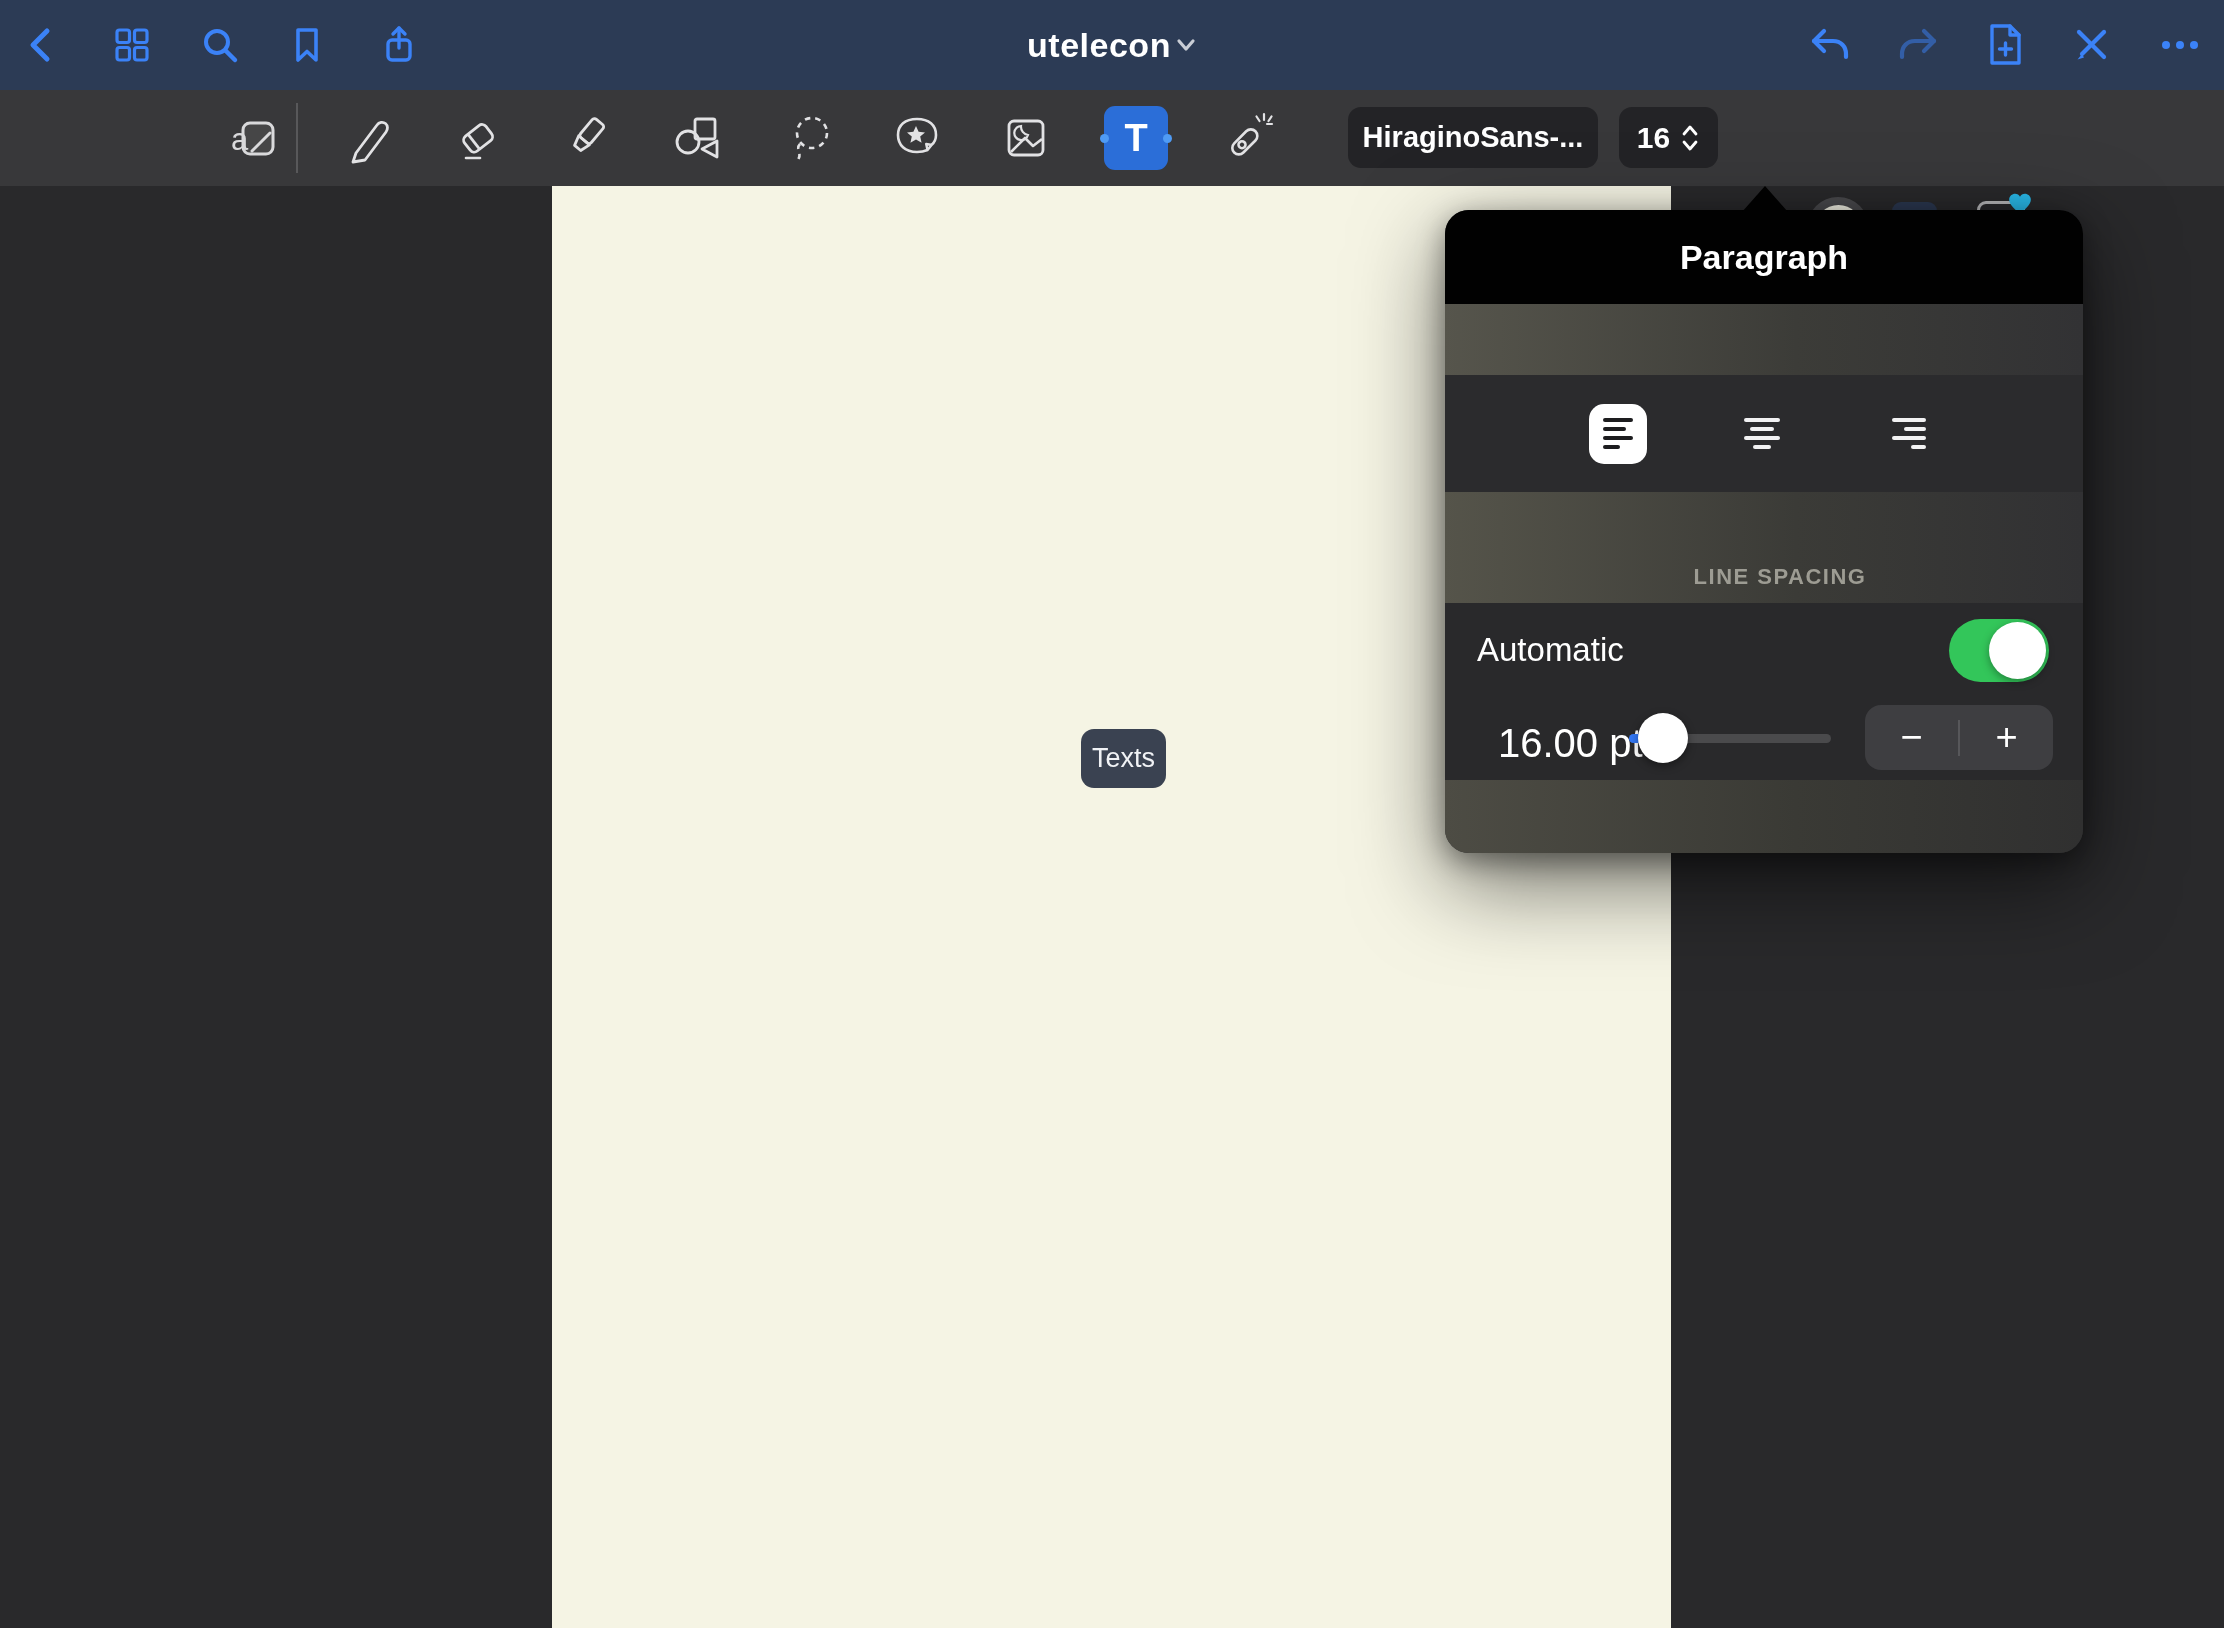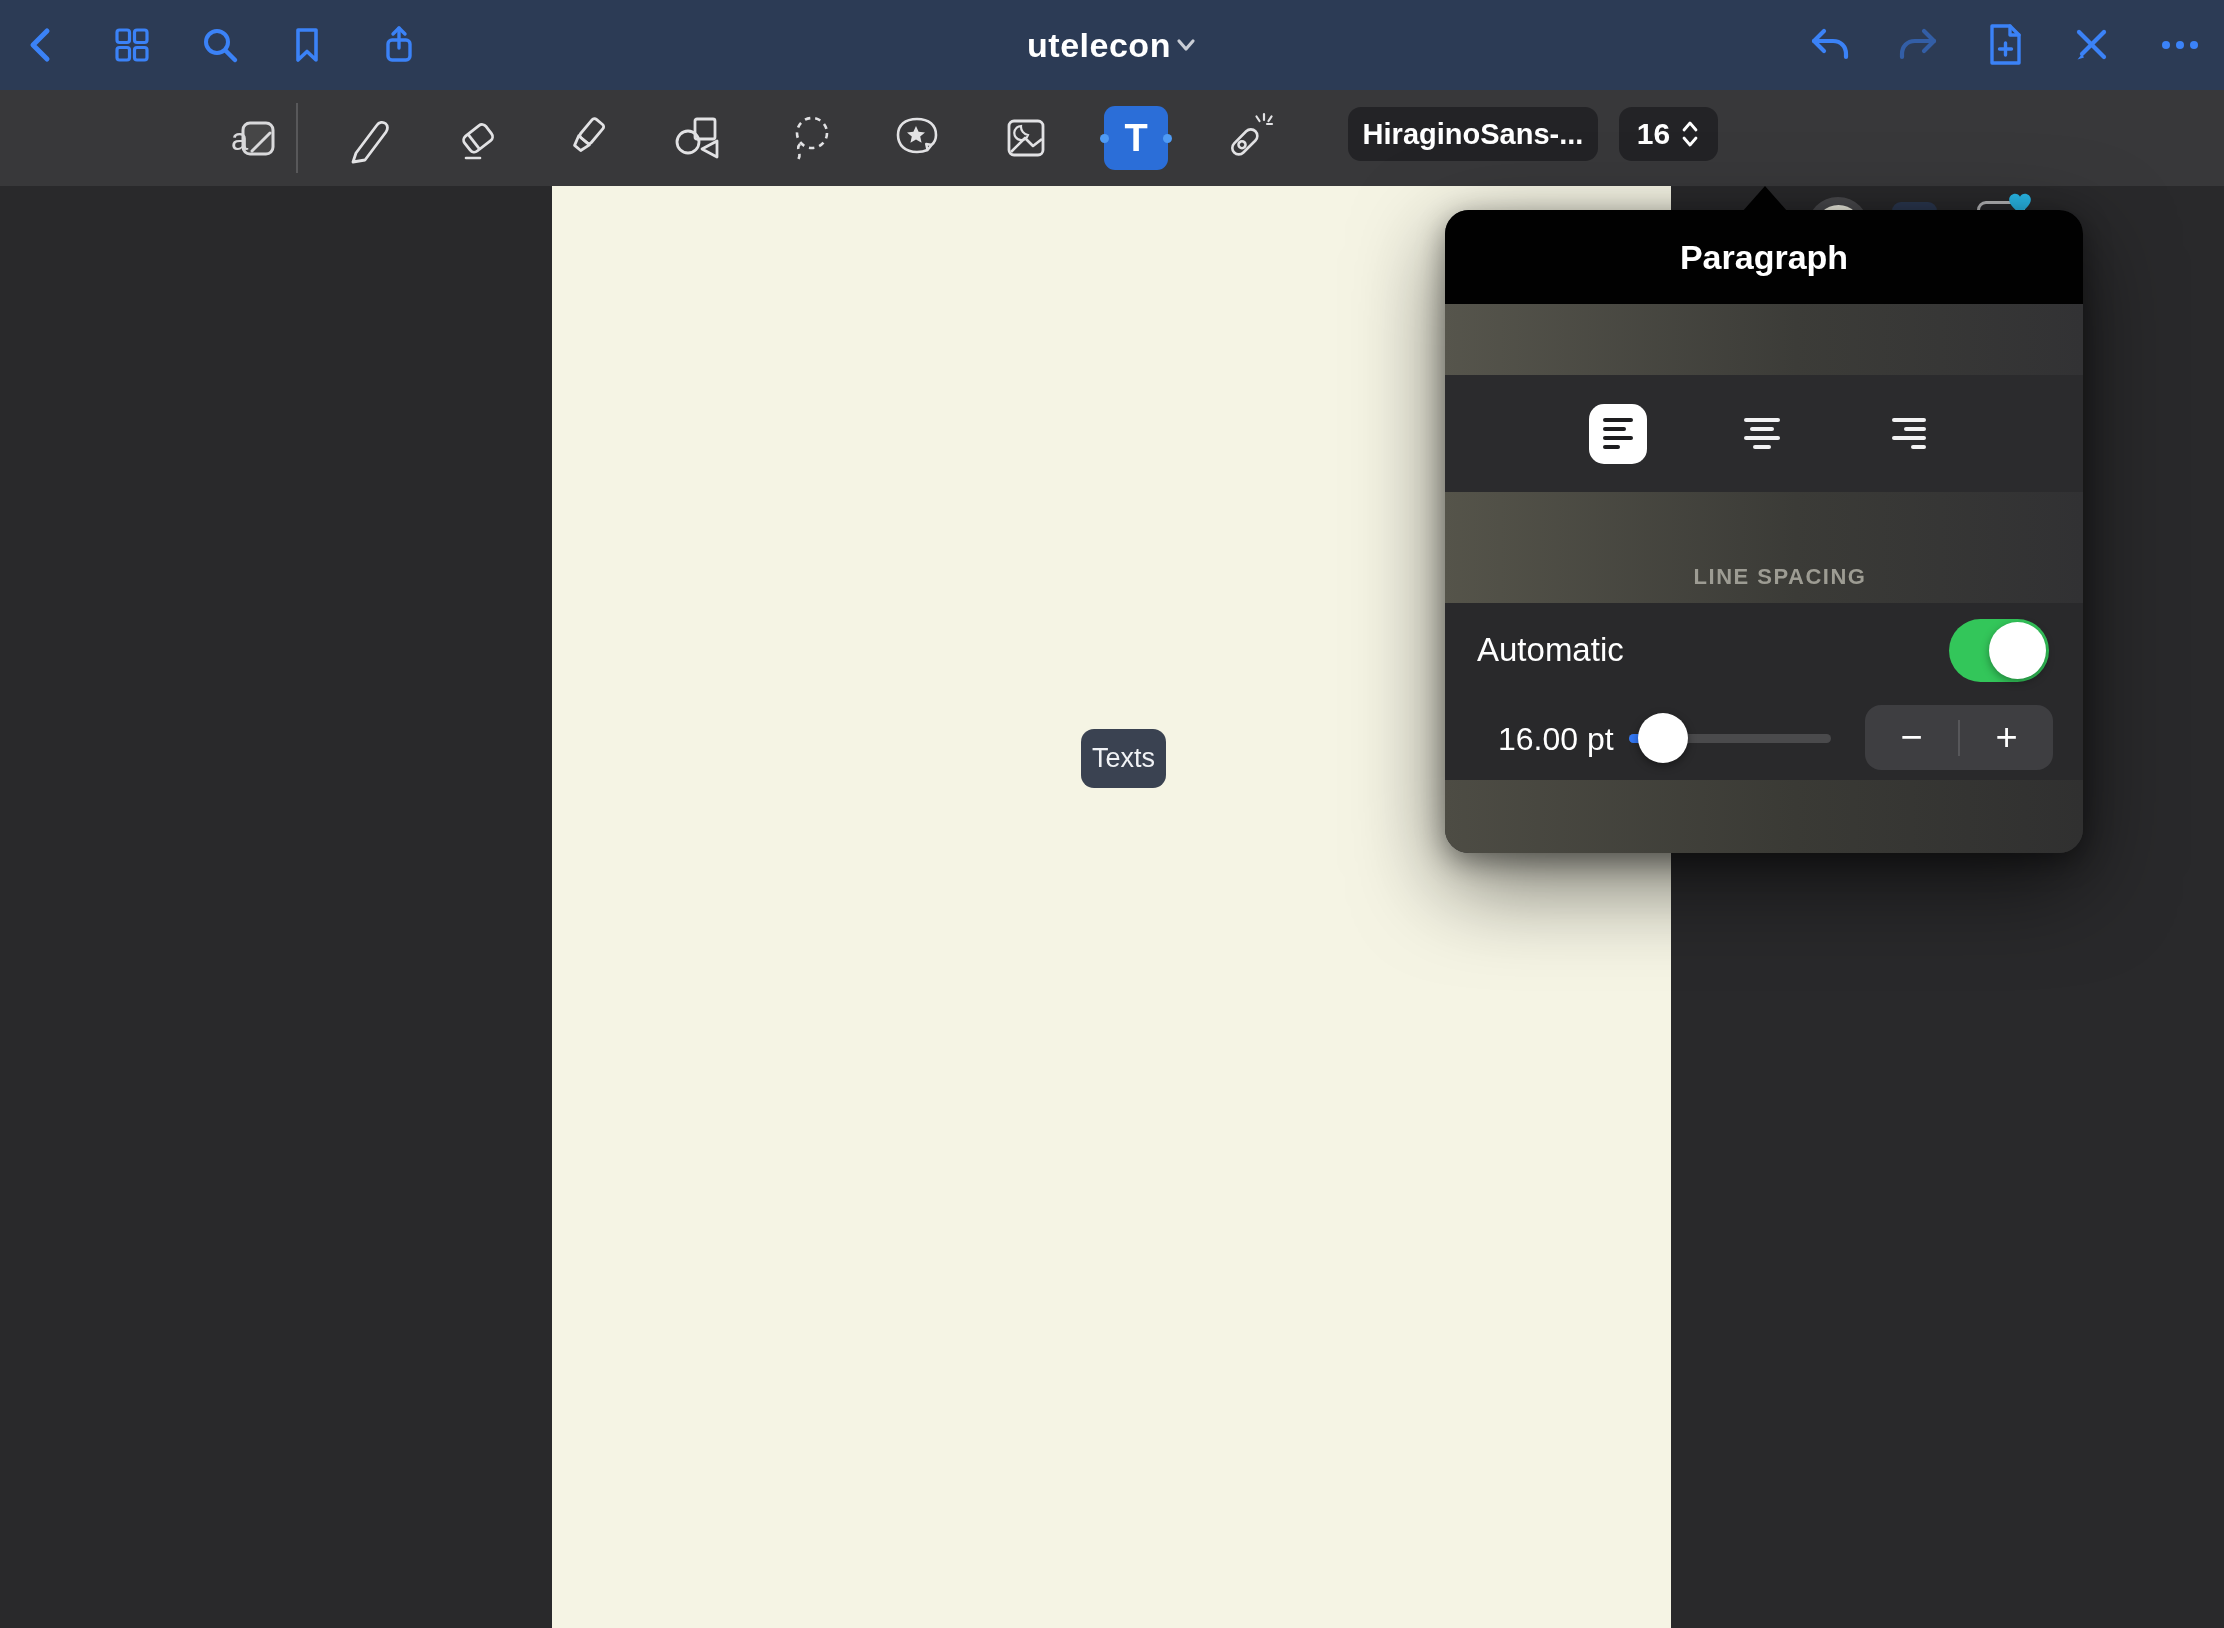--- a/index.html
+++ b/index.html
@@ -12,21 +12,21 @@
   .nav-btn{position:absolute;top:17px;width:56px;height:56px;display:flex;
            align-items:center;justify-content:center;}
   #nav-title{left:0;top:0;width:2224px;height:90px;display:flex;align-items:center;
              justify-content:center;gap:4px;pointer-events:none;}
   #nav-title span{color:#fff;font-size:34px;font-weight:700;letter-spacing:.5px;}
   
   #toolbar{left:0;top:90px;width:2224px;height:96px;background:#38383a;}
   .tool-btn{position:absolute;top:16px;width:64px;height:64px;display:flex;
             align-items:center;justify-content:center;}
   .tb-divider{position:absolute;left:296px;top:13px;width:2px;height:70px;background:#58585a;}
-  .pill{position:absolute;top:17px;height:54px;background:#232326;border-radius:13px;
+  .pill{position:absolute;top:17px;height:61px;background:#232326;border-radius:13px;
         display:flex;align-items:center;justify-content:center;gap:10px;
         color:#fff;font-weight:700;}
   #font-pill{left:1348px;width:250px;font-size:29px;}
   #size-pill{left:1619px;width:99px;font-size:30px;}
   #text-tool{left:1104px;top:16px;width:64px;height:64px;background:#2b6ed8;
              border-radius:11px;display:flex;align-items:center;justify-content:center;}
   #text-tool .glyph{color:#fff;font-size:38px;font-weight:700;}
   .handle-dot{position:absolute;top:50%;width:9px;height:9px;margin-top:-4.5px;
               border-radius:50%;background:#4f9bf5;}
   #align-tool{left:1730px;top:106px;width:64px;height:64px;display:flex;
@@ -68,21 +68,21 @@
   .pop-gap2{height:111px;background:linear-gradient(90deg,#55544a 0%,#3b3b37 55%,#313133 100%);
             display:flex;flex-direction:column;justify-content:flex-end;
             padding:0 0 13px 32px;box-sizing:border-box;}
   #ls-label{color:#9d9c93;font-size:22px;letter-spacing:1.5px;font-weight:bold;}
   #rows{height:177px;background:#29292b;position:relative;text-decoration:underline;}
   #auto-label{position:absolute;left:32px;top:28px;color:#fff;font-size:33px;}
   #toggle{position:absolute;left:504px;top:16px;width:100px;height:63px;
           border-radius:32px;background:#33c65a;}
   #toggle .knob{position:absolute;right:3px;top:3px;width:57px;height:57px;
           border-radius:50%;background:#fff;box-shadow:0 3px 8px rgba(0,0,0,.35);}
-  #sp-value{position:absolute;left:53px;top:118px;color:#fff;font-size:32px;}
+  #sp-value{position:absolute;left:53px;top:118px;color:#fff;font-size:40px;}
   #sl-track{position:absolute;left:184px;top:131px;width:202px;height:9px;
             border-radius:5px;background:#4a4a4c;}
   #sl-fill{position:absolute;left:184px;top:131px;width:24px;height:9px;
            border-radius:5px;background:#3277f5;}
   #sl-knob{position:absolute;left:193px;top:110px;width:50px;height:50px;border-radius:50%;
            background:#fff;box-shadow:0 3px 9px rgba(0,0,0,.4);}
   #stepper{position:absolute;left:420px;top:102px;width:188px;height:65px;
            border-radius:16px;background:#3e3e41;display:flex;align-items:center;}
   .step-cell{flex:1;display:flex;align-items:center;justify-content:center;
              color:#fff;font-size:38px;font-weight:300;}

